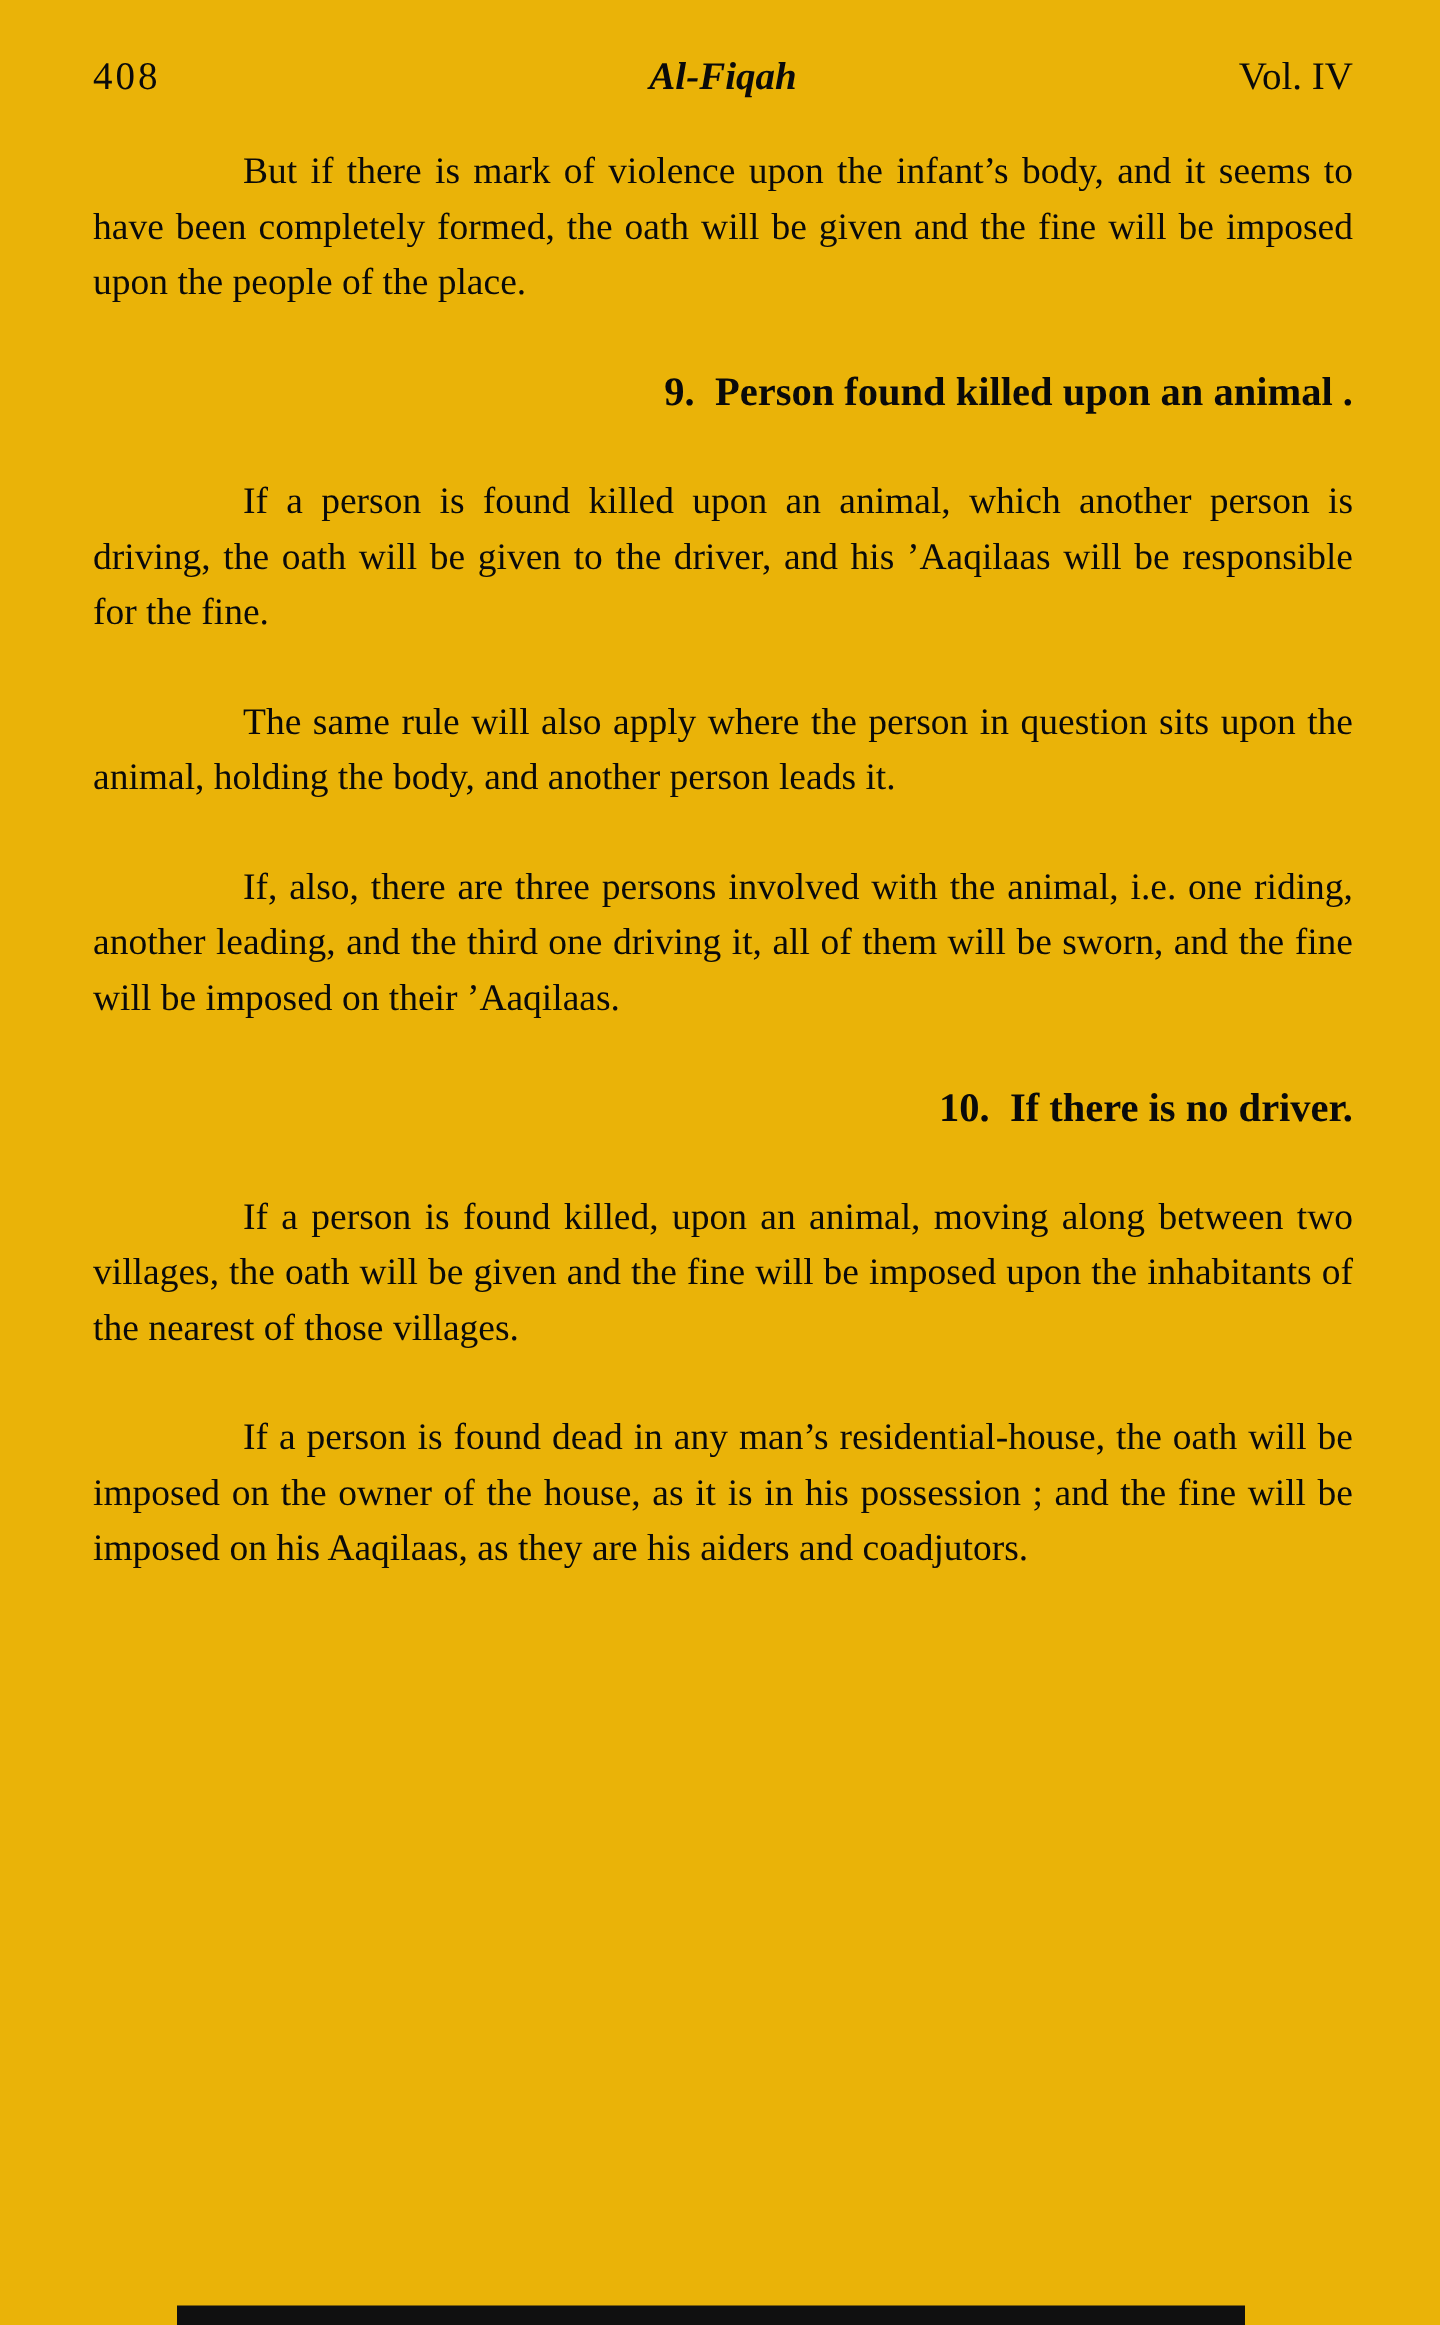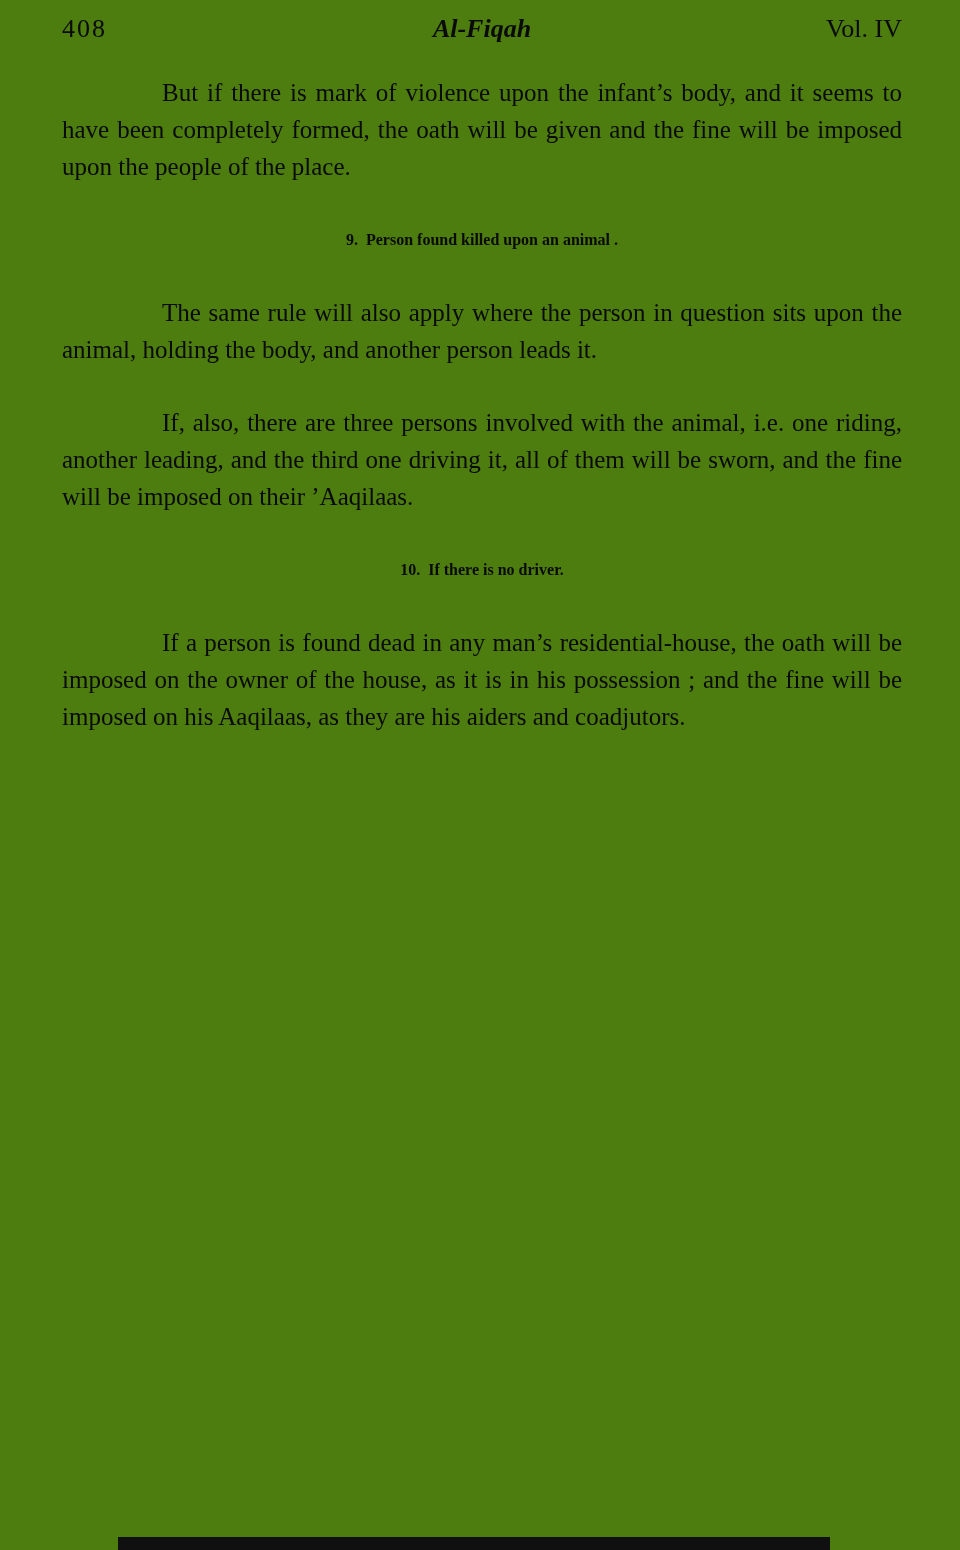--- a/index.html
+++ b/index.html
@@ -5,26 +5,26 @@
   html, body {
     margin: 0;
     padding: 0;
     background: #ffffff;
   }
   .page {
     position: relative;
     width: 960px;
     height: 1550px;
     margin: 0 auto;
-    background: #4d7c0f;
+    background: #eab308;
     font-family: "Liberation Serif", "DejaVu Serif", serif;
     color: #0a0a0a;
     overflow: hidden;
     box-sizing: border-box;
-    padding: 4px 58px 0 62px;
+    padding: 26px 58px 0 62px;
   }
   .header {
     display: grid;
     grid-template-columns: 1fr auto 1fr;
     align-items: baseline;
     font-size: 26px;
     margin-bottom: 30px;
   }
   .pagenum {
     justify-self: start;
@@ -40,24 +40,24 @@
     margin-top: 10px;
   }
   .para {
     font-size: 25px;
     line-height: 37px;
     text-align: justify;
     text-indent: 100px;
     margin: 12px 0 36px 0;
   }
   .heading {
-    font-size: 16px;
+    font-size: 27px;
     line-height: 37px;
     font-weight: bold;
-    text-align: center;
+    text-align: right;
     margin: 16px 0 36px 0;
   }
   .bottom-bar {
     position: absolute;
     bottom: 0;
     left: 118px;
     width: 712px;
     height: 13px;
     background: #101010;
   }
@@ -70,24 +70,26 @@
   <div class="header">
     <span class="pagenum">408</span>
     <span class="title">Al-Fiqah</span>
     <span class="volume">Vol. IV</span>
   </div>
 
   <p class="para">But if there is mark of violence upon the infant’s body, and it seems to have been completely formed, the oath will be given and the fine will be imposed upon the people of the place.</p>
 
   <h2 class="heading">9.&nbsp; Person found killed upon an animal .</h2>
 
+  <p class="para">If a person is found killed upon an animal, which another person is driving, the oath will be given to the driver, and his ’Aaqilaas will be responsible for the fine.</p>
   <p class="para">The same rule will also apply where the person in question sits upon the animal, holding the body, and another person leads it.</p>
   <p class="para">If, also, there are three persons involved with the animal, i.e. one riding, another leading, and the third one driving it, all of them will be sworn, and the fine will be imposed on their ’Aaqilaas.</p>
 
   <h2 class="heading">10.&nbsp; If there is no driver.</h2>
 
+  <p class="para">If a person is found killed, upon an animal, moving along between two villages, the oath will be given and the fine will be imposed upon the inhabitants of the nearest of those villages.</p>
 
 
   <p class="para">If a person is found dead in any man’s residential-house, the oath will be imposed on the owner of the house, as it is in his possession ; and the fine will be imposed on his Aaqilaas, as they are his aiders and coadjutors.</p>
 
   <div class="bottom-bar"></div>
 
 </div>
 
 </body></html>

